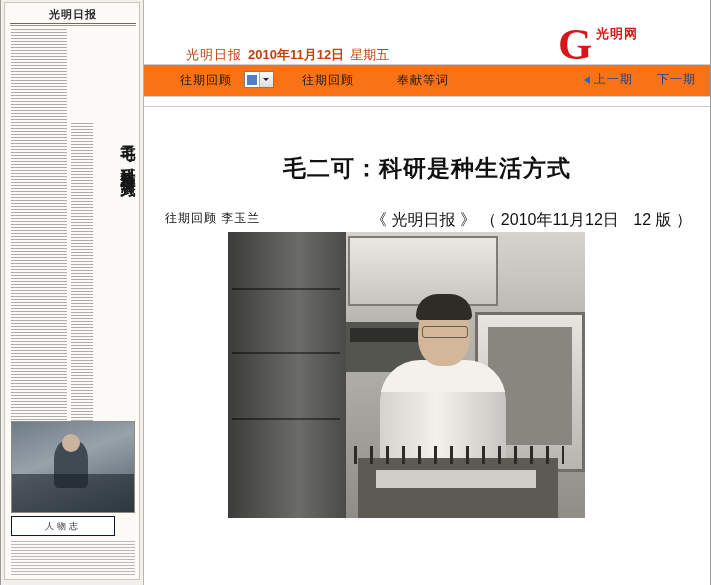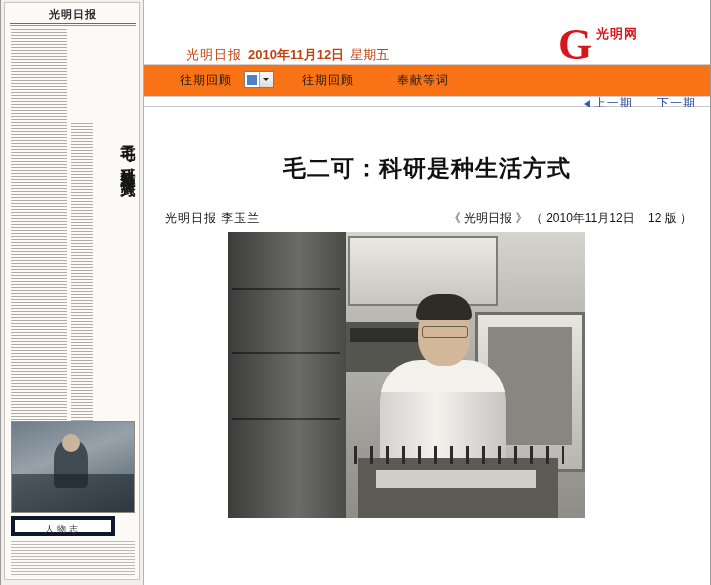--- a/index.html
+++ b/index.html
@@ -183,21 +183,21 @@
     left: 0px; top: 52px;
     width: 124px; height: 40px;
     background: rgba(20,28,34,.55);
   }
   .mini-caption {
     position: absolute;
     left: 6px;
     top: 513px;
     width: 104px;
     height: 20px;
-    border: 4px solid #0f172a;
+    border: 1px solid #0f172a;
     box-sizing: border-box;
     background: #fff;
     font-family: "Liberation Serif", serif;
     font-size: 9px;
     line-height: 18px;
     text-align: center;
     color: #333;
     letter-spacing: 3px;
   }
   .mini-foot {
@@ -388,21 +388,20 @@
     border-right:3px solid transparent;
     border-top:3px solid #222;
   }
   .nav-right {
     position: absolute;
     right: 14px;
     top: 6px;
     font-size: 12px;
     color: #1b3f8f;
     letter-spacing: 1px;
-    margin-top: 24px;
   }
   .nav-right span { cursor: pointer; }
   .nav-right .sep { color: #888; margin: 0 10px; }
   .nav-right .triangle {
     display: inline-block;
     width: 0; height: 0;
     border-top: 4px solid transparent;
     border-bottom: 4px solid transparent;
     border-right: 6px solid #2f62b5;
     margin-right: 4px;
@@ -435,21 +434,21 @@
     left: 21px;
     top: 103px;
     font-size: 12px;
     color: #111;
     letter-spacing: 1px;
   }
   .source {
     position: absolute;
     right: 18px;
     top: 103px;
-    font-size: 12px;
+    font-size: 16px;
     color: #111;
     letter-spacing: 0px;
     white-space: nowrap;
   }
   .source .src-sep { margin: 0 5px; color: #444; }
 
   
   .photo {
     position: absolute;
     left: 84px;
@@ -631,21 +630,21 @@
         <div class="nav-btn nav-search">往期回顾</div>
         <div class="nav-btn nav-index">奉献等词</div>
         <div class="nav-right">
           <span class="triangle"></span><span>上一期</span><span class="sep">&nbsp;</span><span>下一期</span>
         </div>
       </div>
     </div>
 
     <div class="article">
       <div class="article-title">毛二可：科研是种生活方式</div>
-      <div class="byline">光明日报 李玉兰</div>
+      <div class="byline">往期回顾 李玉兰</div>
       <div class="source">
         <span>《</span>
         <span>光明日报</span>
         <span>》</span>
         <span>（</span>
         <span>2010年11月12日</span>
         <span class="src-sep"></span>
         <span>12 版</span>
         <span>）</span>
       </div>

